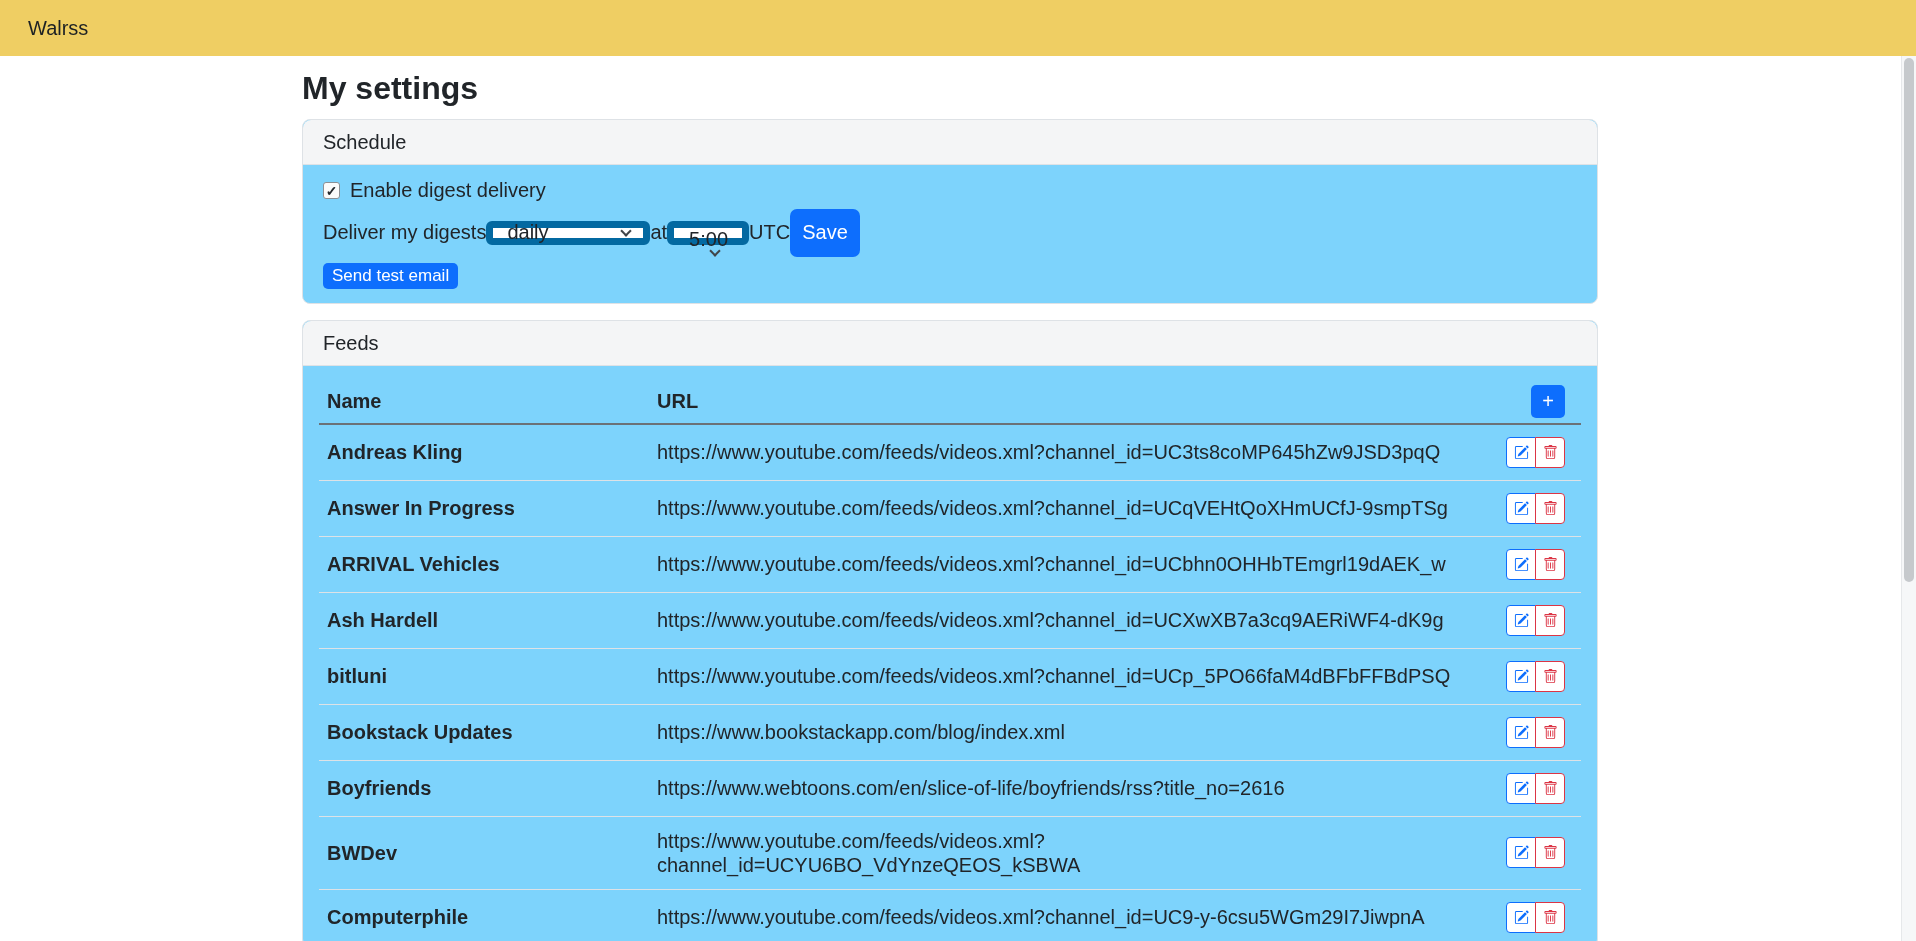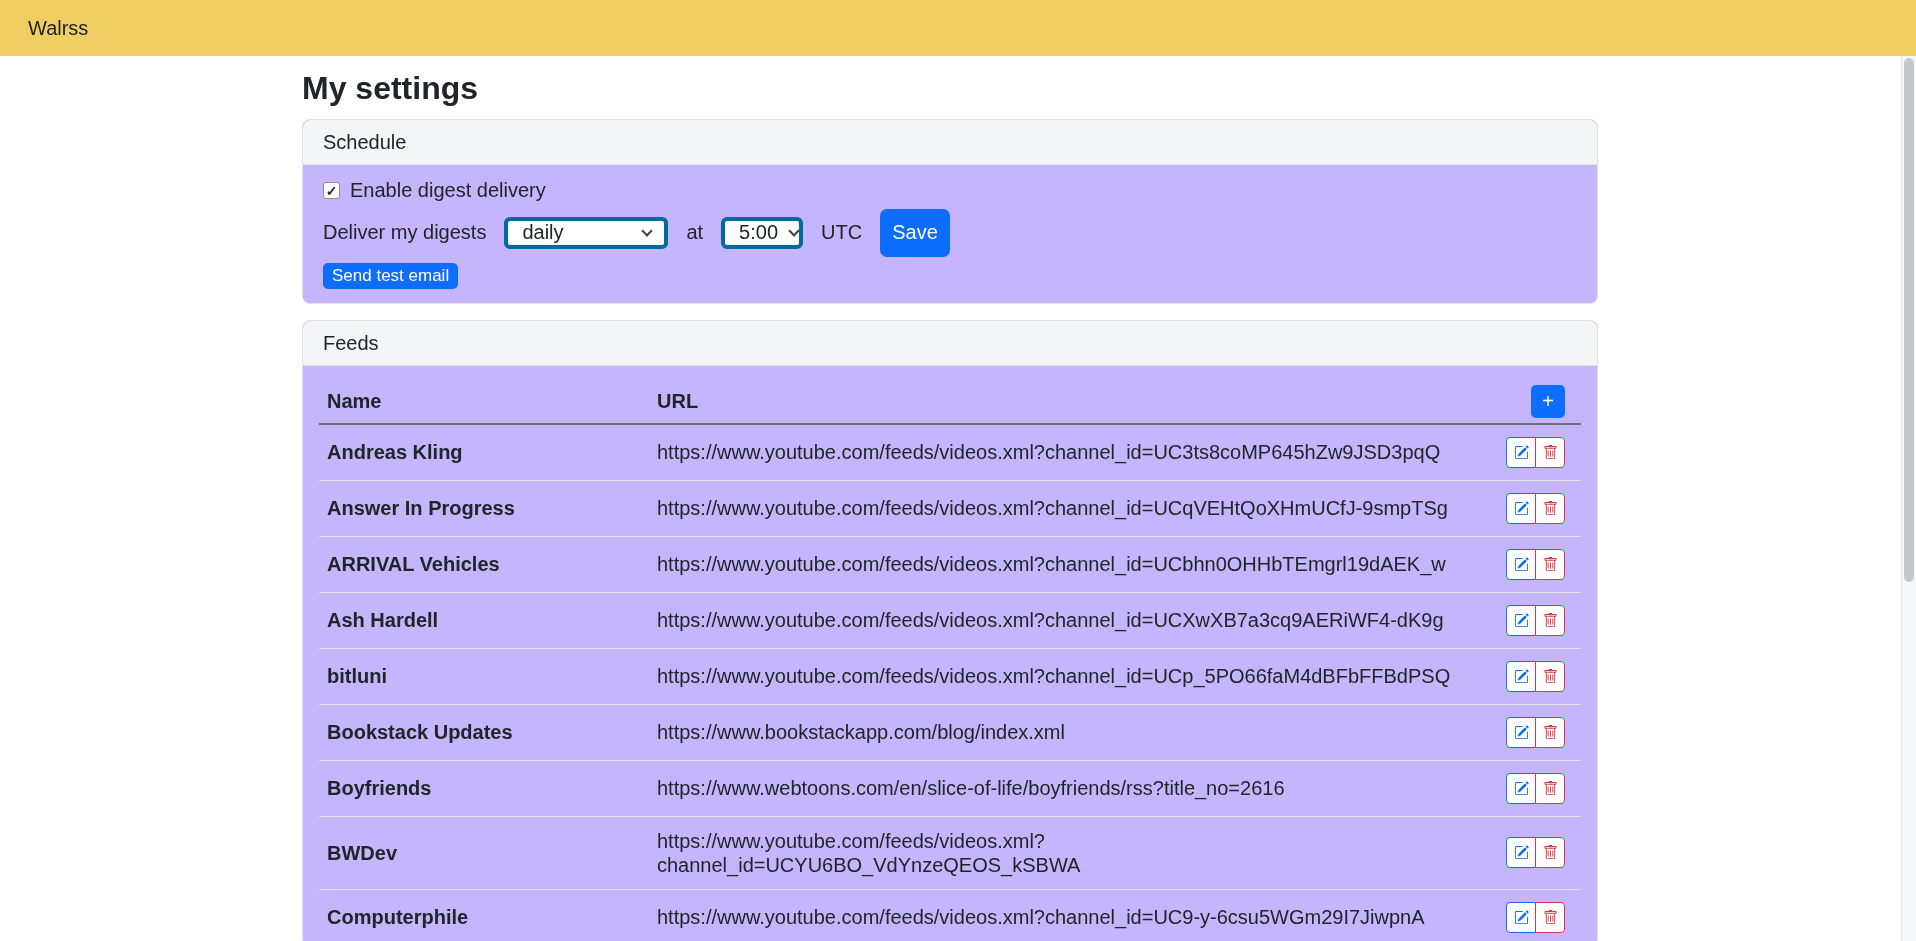--- a/index.html
+++ b/index.html
@@ -33,72 +33,72 @@
   h1.page-title {
     font-size: 32px;
     line-height: 1.15;
     font-weight: 600;
     margin: 14px 0 12px;
     color: #212529;
   }
 
   
   .card {
-    background: #c4b5fd;
+    background: #7dd3fc;
     border: 1px solid #dee2e6;
     border-radius: 8px;
     margin-bottom: 16px;
   }
   .card-header {
     background: #f4f5f6;
     border-bottom: 1px solid #dee2e6;
     border-radius: 8px 8px 0 0;
     padding: 10px 20px;
     font-size: 20px;
     line-height: 24px;
   }
   .card-body { padding: 14px 20px; }
   .card-body.table-wrap { padding: 14px 16px 0; }
 
   
   .form-row { display: flex; align-items: center; }
   .row-enable { gap: 10px; height: 24px; }
-  .row-deliver { gap: 18px; margin-top: 10px; height: 40px; }
+  .row-deliver { margin-top: 10px; height: 40px; }
   .row-test { margin-top: 10px; }
 
   .checkbox {
     width: 17px; height: 17px;
     border: 1px solid #8b9095;
     border-radius: 3px;
     background: #fbfbfb;
     display: inline-flex;
     align-items: center;
     justify-content: center;
     cursor: pointer;
   }
   .checkbox .check-mark {
     font-size: 14px;
     font-weight: bold;
     color: #24282c;
     line-height: 1;
   }
 
   .select {
-    height: 32px;
+    height: 24px;
     background: #fff;
-    border: 4px solid #0369a1;
+    border: 7px solid #0369a1;
     border-radius: 6px;
     display: inline-flex;
     align-items: center;
     justify-content: space-between;
     padding: 0 13px 0 14px;
     cursor: pointer;
   }
   .select-frequency { width: 164px; }
-  .select-time { width: 82px; }
+  .select-time { width: 82px; flex-direction: column; }
   .chev {
     width: 8px; height: 8px;
     border-right: 2px solid #404549;
     border-bottom: 2px solid #404549;
     transform: rotate(45deg);
     margin-top: -4px;
     margin-left: 12px;
     flex: 0 0 auto;
   }
 

